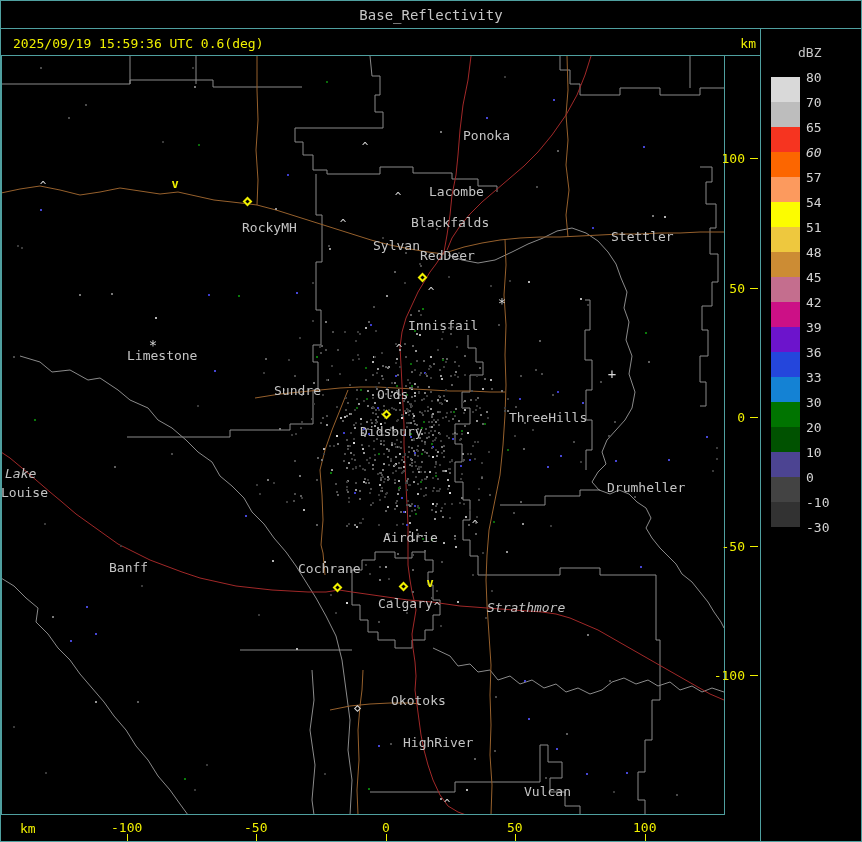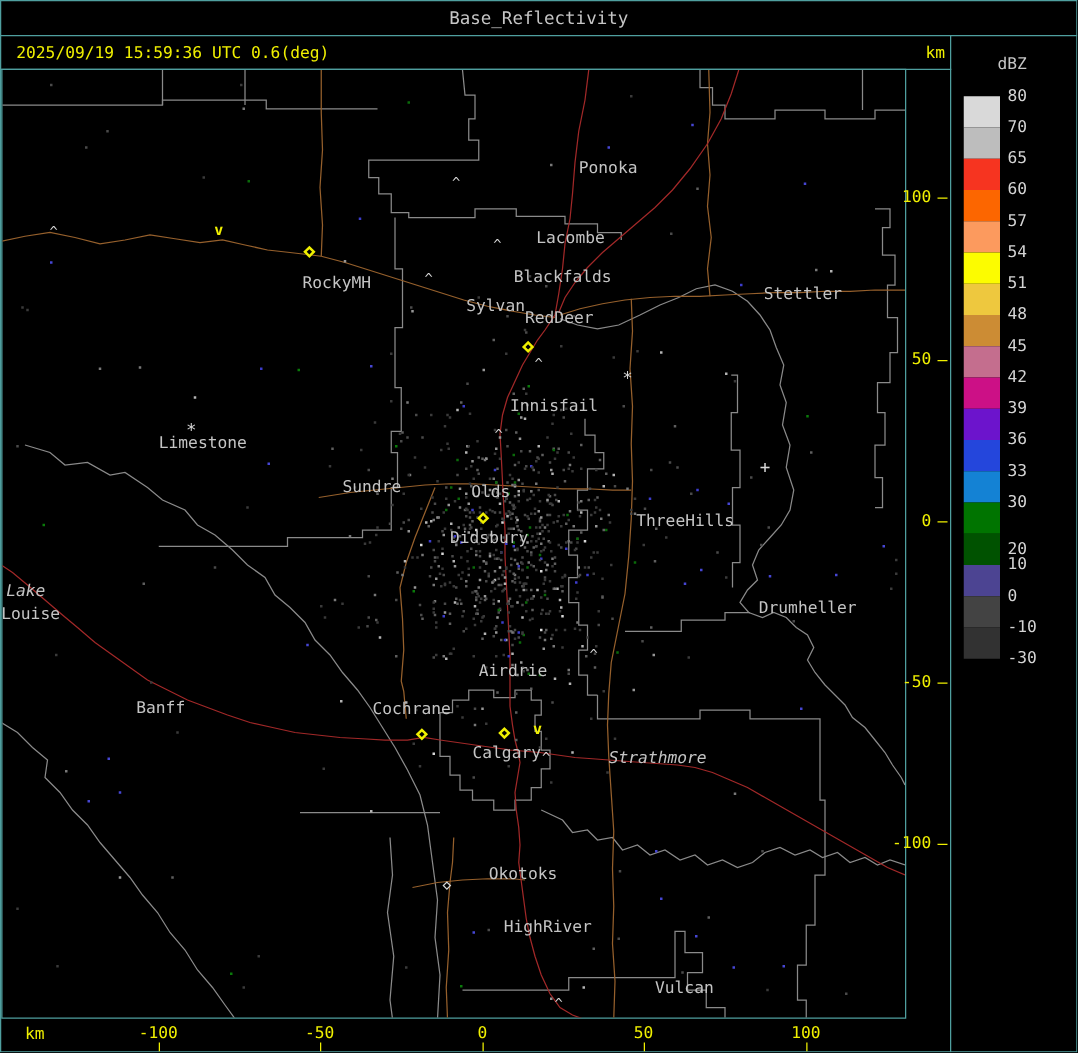--- a/index.html
+++ b/index.html
@@ -1034,32 +1034,32 @@
     <div class="scale-block" style="top: 352px; background: rgb(36, 70, 220);"></div>
     <div class="scale-block" style="top: 377px; background: rgb(20, 130, 212);"></div>
     <div class="scale-block" style="top: 402px; background: rgb(0, 116, 0);"></div>
     <div class="scale-block" style="top: 427px; background: rgb(0, 82, 0);"></div>
     <div class="scale-block" style="top: 452px; background: rgb(76, 68, 146);"></div>
     <div class="scale-block" style="top: 477px; background: rgb(67, 67, 67);"></div>
     <div class="scale-block" style="top: 502px; background: rgb(50, 50, 50);"></div>
     <div class="scale-lab" style="top: 77px;">80</div>
     <div class="scale-lab" style="top: 102px;">70</div>
     <div class="scale-lab" style="top: 127px;">65</div>
-    <div class="scale-lab" style="top: 152px;">60</div>
+    <div class="scale-lab" style="top: 152px; font-style: italic;">60</div>
     <div class="scale-lab" style="top: 177px;">57</div>
     <div class="scale-lab" style="top: 202px;">54</div>
     <div class="scale-lab" style="top: 227px;">51</div>
     <div class="scale-lab" style="top: 252px;">48</div>
     <div class="scale-lab" style="top: 277px;">45</div>
     <div class="scale-lab" style="top: 302px;">42</div>
     <div class="scale-lab" style="top: 327px;">39</div>
     <div class="scale-lab" style="top: 352px;">36</div>
     <div class="scale-lab" style="top: 377px;">33</div>
     <div class="scale-lab" style="top: 402px;">30</div>
-    <div class="scale-lab" style="top: 440px; text-align: center;">20</div>
+    <div class="scale-lab" style="top: 427px; text-align: center;">20</div>
     <div class="scale-lab" style="top: 452px;">10</div>
     <div class="scale-lab" style="top: 477px;">0</div>
     <div class="scale-lab" style="top: 502px;">-10</div>
     <div class="scale-lab" style="top: 527px;">-30</div>
     <div class="axlab" style="left: 111px; top: 827px; transform: translateY(-50%);">-100</div>
     <div class="btick" style="left: 127px; top: 834px;"></div>
     <div class="axlab" style="left: 244px; top: 827px; transform: translateY(-50%);">-50</div>
     <div class="btick" style="left: 256px; top: 834px;"></div>
     <div class="axlab" style="left: 382px; top: 827px; transform: translateY(-50%);">0</div>
     <div class="btick" style="left: 386px; top: 834px;"></div>

